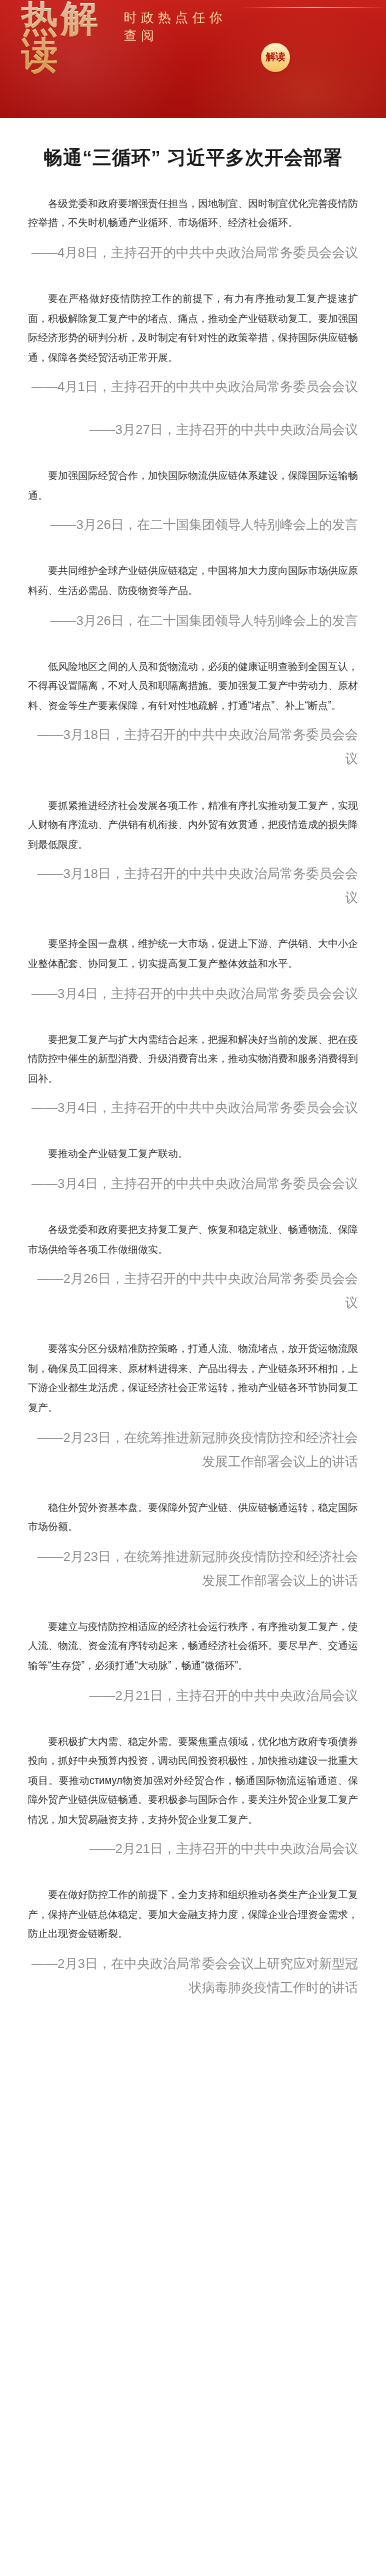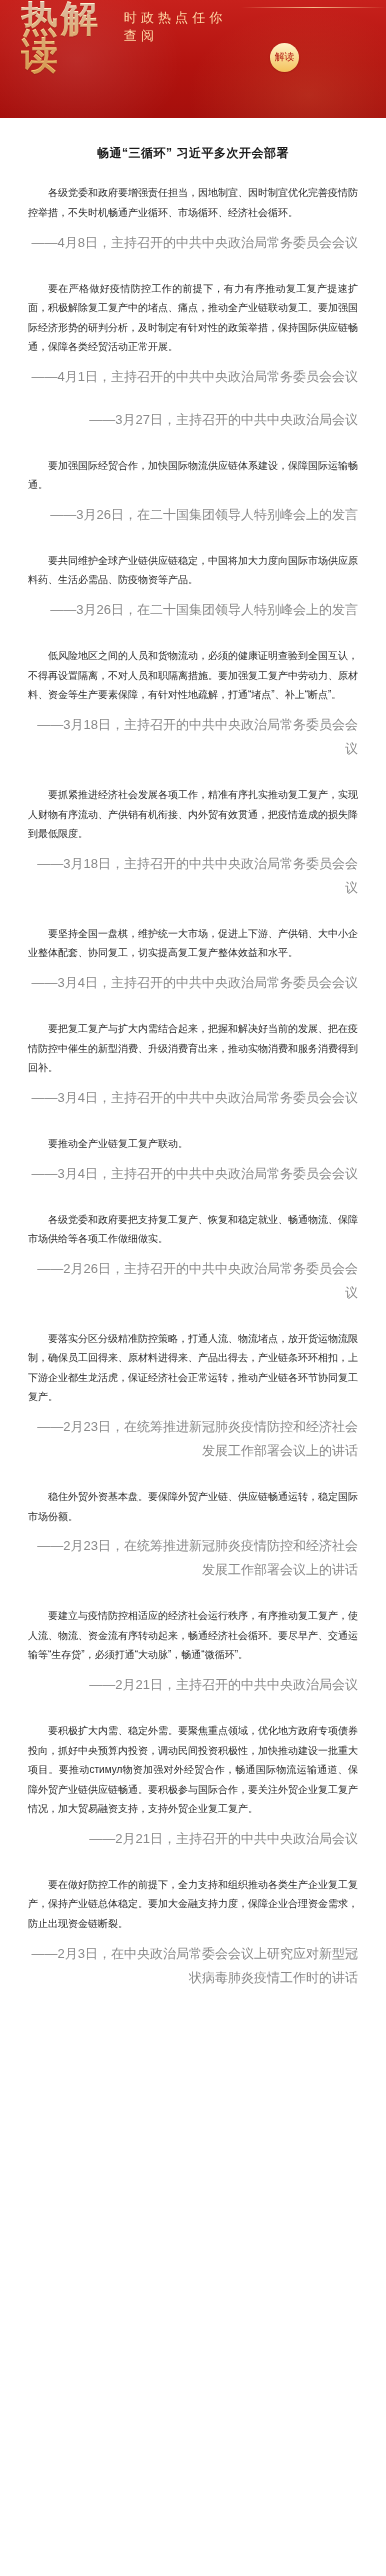--- a/index.html
+++ b/index.html
@@ -66,29 +66,29 @@
     -webkit-background-clip: text;
     background-clip: text;
     color: transparent;
     text-shadow: 0 1px 0 rgba(120,20,10,0.25);
     line-height: 1;
     position: relative;
     z-index: 3;
   }
   .banner-badge {
     position: absolute;
-    right: 87px;
+    right: 96px;
     top: 43px;
     width: 29px;
     height: 29px;
     border-radius: 50%;
     background: linear-gradient(180deg, #fff2c9 0%, #f3c25c 100%);
     color: #b0140f;
     font-size: 10.3px;
-    font-weight: normal;
+    font-weight: bold;
     display: flex;
     align-items: center;
     justify-content: center;
     line-height: 1.05;
     text-align: left;
     letter-spacing: 0;
     z-index: 4;
     box-shadow: 0 0.5px 1.5px rgba(90,10,5,0.35);
   }
   .banner-badge span { font-size: 9.8px; }
@@ -107,21 +107,21 @@
     z-index: 3;
   }
 
   
   .content {
     flex: 1 1 auto;
     padding: 20.6px 28px 0 28px;
     box-sizing: border-box;
   }
   .headline {
-    font-size: 12px;
+    font-size: 19px;
     font-weight: bold;
     color: #1a1a1a;
     text-align: center;
     letter-spacing: 0.5px;
     margin: 5.2px 0 21.6px 0;
     line-height: 1.5;
   }
   .para {
     font-size: 10px;
     line-height: 1.95;

